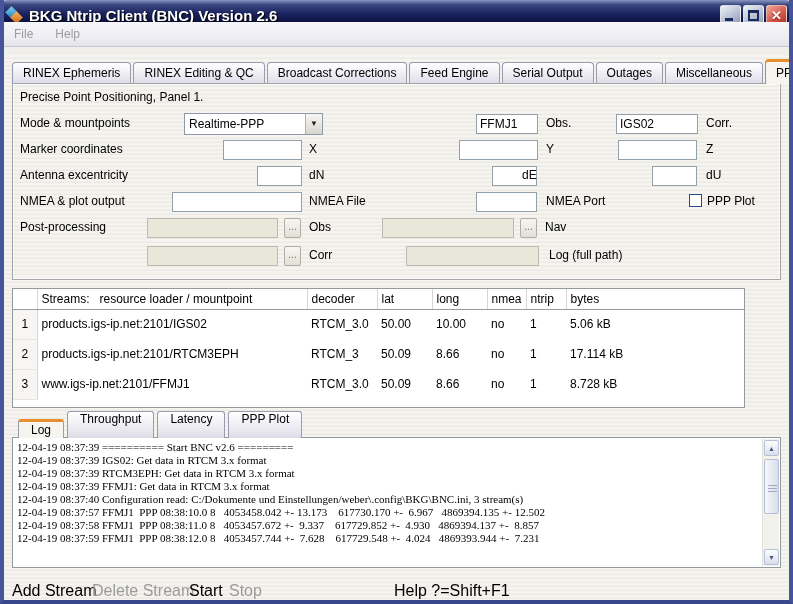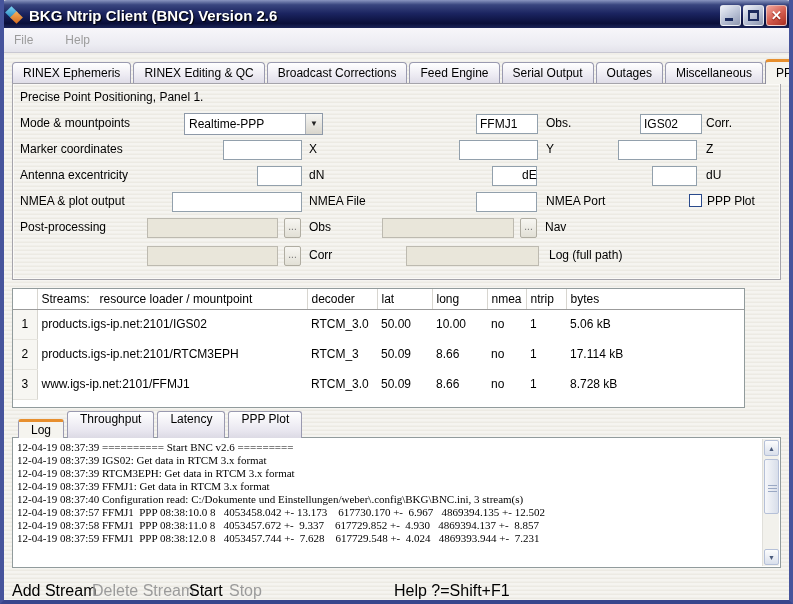--- a/index.html
+++ b/index.html
@@ -26,23 +26,23 @@
     width:21px;height:21px;border-radius:3px;border:1px solid rgba(255,255,255,.6);
     background:linear-gradient(145deg,#eef1f8 0%,#b7bfd4 55%,#8e97b0 100%);
     position:relative;cursor:default;
   }
   .winbtn.close{background:linear-gradient(145deg,#f2a79d 0%,#d2584a 55%,#a82f22 100%);}
   .glyph-min{position:absolute;left:4px;bottom:4px;width:8px;height:3px;background:#1b2a5e;}
   .glyph-max{position:absolute;left:4px;top:4px;width:11px;height:11px;border:2px solid #1b2a5e;border-top-width:3px;}
   .glyph-close{position:absolute;left:0;top:1px;width:100%;text-align:center;color:#fff;font-weight:bold;font-size:13px;line-height:18px;text-shadow:0 1px 1px #7c1408;}
   
   .menubar{
-    position:absolute;left:0;top:28px;width:785px;height:25px;
+    position:absolute;left:0;top:22px;width:785px;height:25px;
     background:linear-gradient(180deg,#f7f6fa 0%,#ececf2 70%,#e3e2ea 100%);
-    border-bottom:1px solid #c9c8d2;display:flex;align-items:center;padding:0 10px;gap:32px;
+    border-bottom:1px solid #c9c8d2;display:flex;align-items:center;padding:0 10px;gap:22px;
   }
   .menu-item{color:#9c9c9c;font-size:12px;}
   
   .client{
     position:absolute;left:0;top:55px;width:785px;height:545px;
     background:repeating-linear-gradient(180deg,#f5f4f0 0px,#f5f4f0 2px,#eceae3 3px,#eceae3 4px);
   }
   .lbl{position:absolute;white-space:nowrap;font-size:12px;}
   
   .ttabs{position:absolute;left:8px;top:4px;width:769px;height:25px;display:flex;align-items:flex-end;}
@@ -180,21 +180,21 @@
 
     <div class="lbl" style="left:16px;top:35px;">Precise Point Positioning, Panel 1.</div>
 
     <div class="lbl" style="left:16px;top:61px;">Mode &amp; mountpoints</div>
     <div class="combo">
       <span class="combo-text">Realtime-PPP</span>
       <span class="combo-btn">▼</span>
     </div>
     <input class="inp" style="left: 472px; top: 59px; width: 62px;" value="FFMJ1">
     <div class="lbl" style="left:542px;top:61px;">Obs.</div>
-    <input class="inp" style="left: 636px; top: 59px; width: 62px;" value="IGS02">
+    <input class="inp" style="left: 612px; top: 59px; width: 82px;" value="IGS02">
     <div class="lbl" style="left:702px;top:61px;">Corr.</div>
 
     <div class="lbl" style="left:16px;top:87px;">Marker coordinates</div>
     <input class="inp" style="left: 219px; top: 85px; width: 79px;">
     <div class="lbl" style="left:305px;top:87px;">X</div>
     <input class="inp" style="left: 455px; top: 85px; width: 79px;">
     <div class="lbl" style="left:542px;top:87px;">Y</div>
     <input class="inp" style="left: 614px; top: 85px; width: 79px;">
     <div class="lbl" style="left:702px;top:87px;">Z</div>
 

